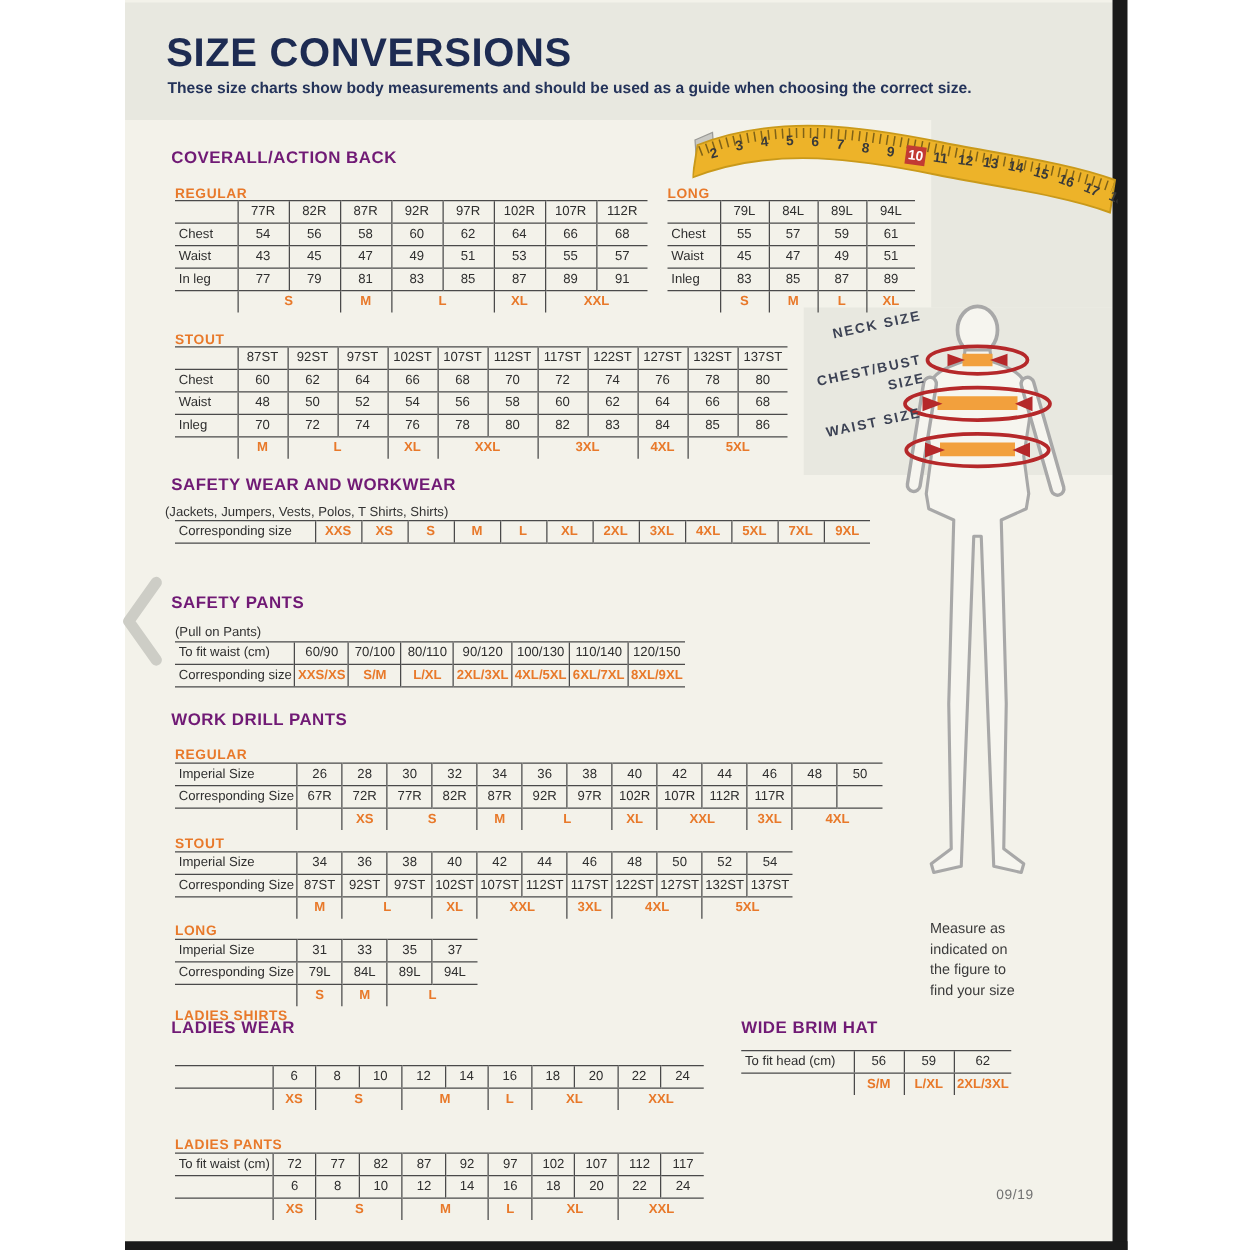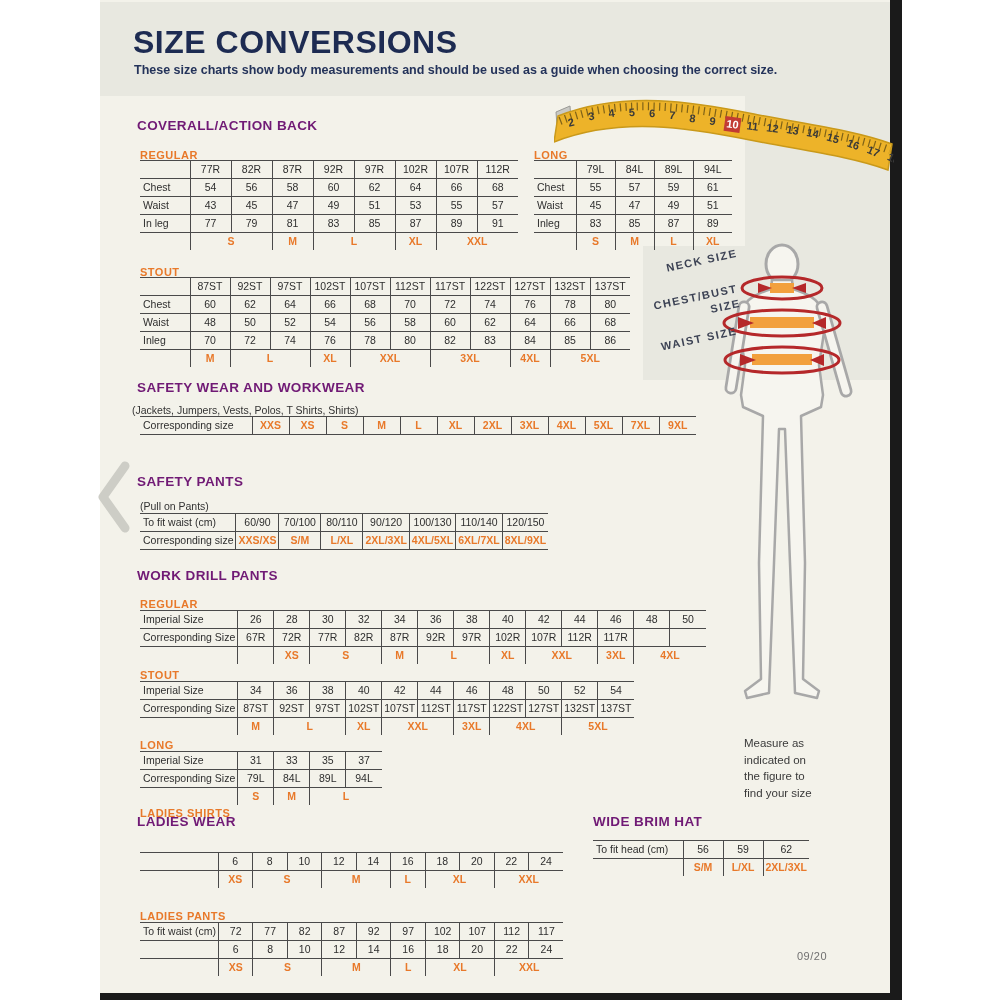--- a/index.html
+++ b/index.html
@@ -670,13 +670,13 @@
 
 <div class="abs fig-label" style="left:650px;top:255px;width:88px;">NECK SIZE</div>
 <div class="abs fig-label" style="left:633px;top:292px;width:107px;">CHEST/BUST
 SIZE</div>
 <div class="abs fig-label" style="left:638px;top:334px;width:100px;">WAIST SIZE</div>
 <div class="abs measure-note" style="left:744px;top:735px;width:110px;">Measure as
 indicated on
 the figure to
 find your size</div>
 
-<div class="abs footer" style="left:797px;top:950px;">09/20</div>
+<div class="abs footer" style="left:797px;top:950px;">09/19</div>
 
 </body></html>

